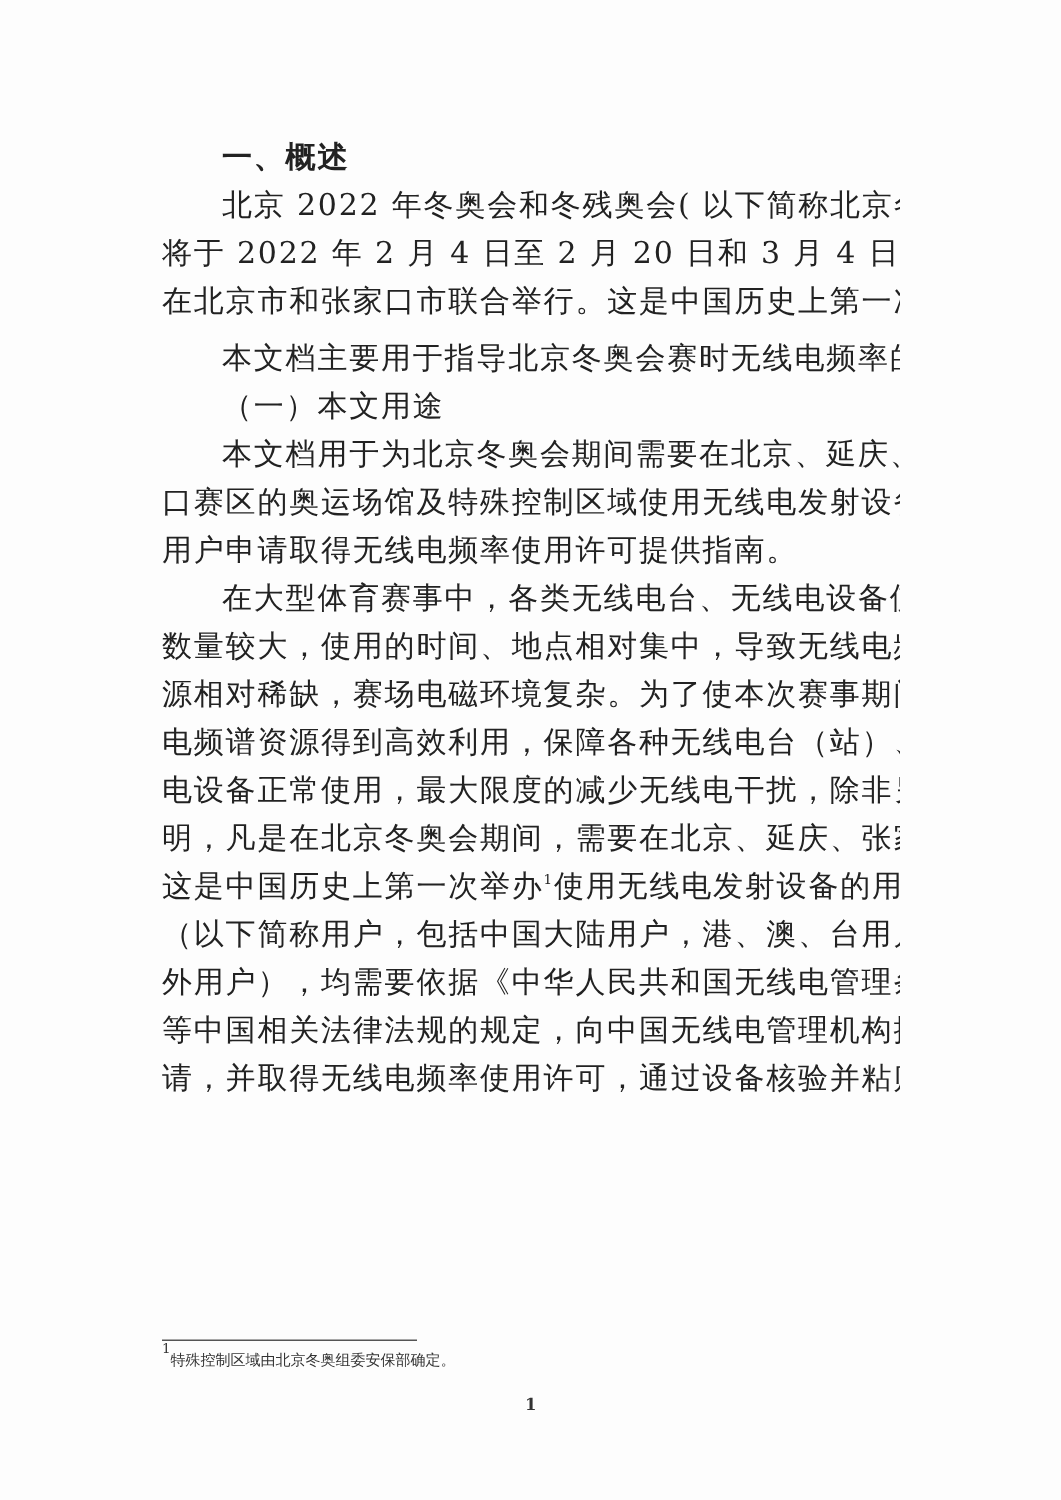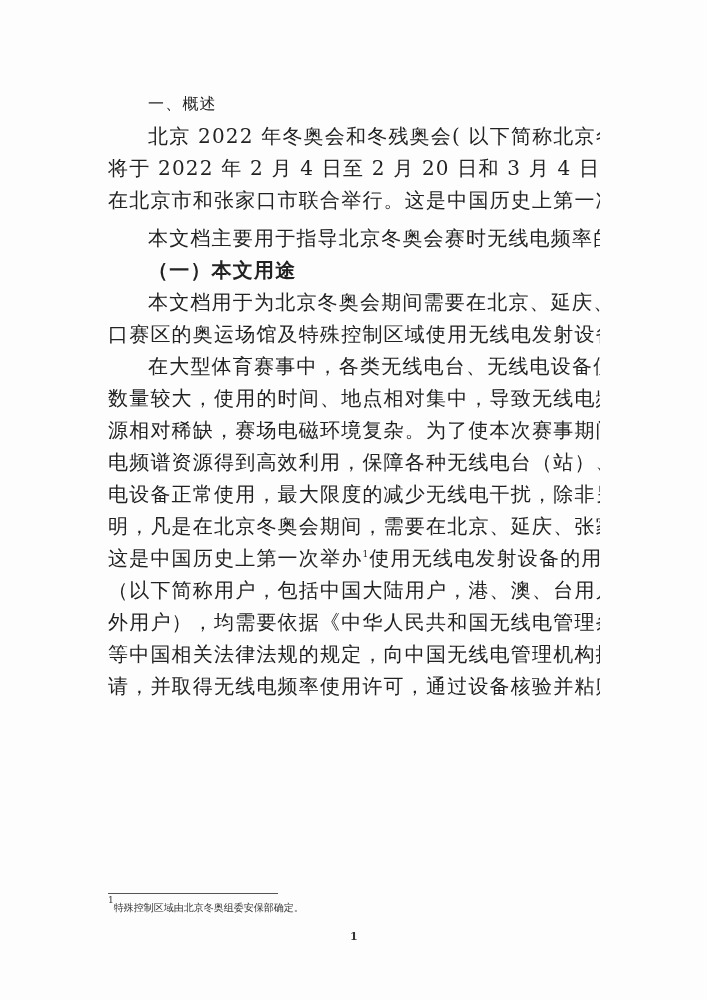--- a/index.html
+++ b/index.html
@@ -7,22 +7,22 @@
     width: 707px; height: 1000px; background: #fdfdfd; position: relative; overflow: hidden;
     font-family: "DejaVu Serif", "Liberation Serif", serif; color: #222;
   }
   .page { position: absolute; left: 108px; top: 88px; width: 492px; }
   .line {
     height: 32px; line-height: 32px; font-size: 20px; white-space: nowrap;
     letter-spacing: 1.2px; text-align: justify; text-align-last: justify; overflow: hidden;
   }
   .line.last { text-align-last: left; }
   .indent { padding-left: 40px; }
-  .h1 { font-family: "DejaVu Sans", "Liberation Sans", sans-serif; font-weight: normal; font-size: 16px; text-align-last: left; }
-  .h2 { font-weight: bold; text-align-last: left; }
+  .h1 { font-family: "DejaVu Sans", "Liberation Sans", sans-serif; font-weight: bold; font-size: 20px; text-align-last: left; }
+  .h2 { font-weight: normal; text-align-last: left; }
   .gap { height: 6px; }
   sup { font-size: 9px; line-height: 0; vertical-align: 8px; }
   .fn-rule { position: absolute; left: 108px; top: 893px; width: 170px; border-top: 1px solid #555; }
   .footnote { position: absolute; left: 108px; top: 900px; font-size: 10px; line-height: 14px; color: #333; }
   .pagenum { position: absolute; left: 350px; top: 930px; font-size: 11px; font-weight: bold; color: #333; }
 </style>
 </head>
 <body>
 
 <div class="page">
@@ -37,20 +37,21 @@
 
   <div>
     <div class="line indent">本文档主要用于指导北京冬奥会赛时无线电频率的申</div>
   </div>
 
   <div class="line h2 indent">（一）本文用途</div>
 
   <div>
     <div class="line indent">本文档用于为北京冬奥会期间需要在北京、延庆、张家</div>
     <div class="line">口赛区的奥运场馆及特殊控制区域使用无线电发射设备的</div>
+    <div class="line last">用户申请取得无线电频率使用许可提供指南。</div>
   </div>
 
 
   <div>
     <div class="line indent">在大型体育赛事中，各类无线电台、无线电设备使用的</div>
     <div class="line">数量较大，使用的时间、地点相对集中，导致无线电频谱资</div>
     <div class="line">源相对稀缺，赛场电磁环境复杂。为了使本次赛事期间无线</div>
     <div class="line">电频谱资源得到高效利用，保障各种无线电台（站）、无线</div>
     <div class="line">电设备正常使用，最大限度的减少无线电干扰，除非另有说</div>
     <div class="line">明，凡是在北京冬奥会期间，需要在北京、延庆、张家口赛</div>

